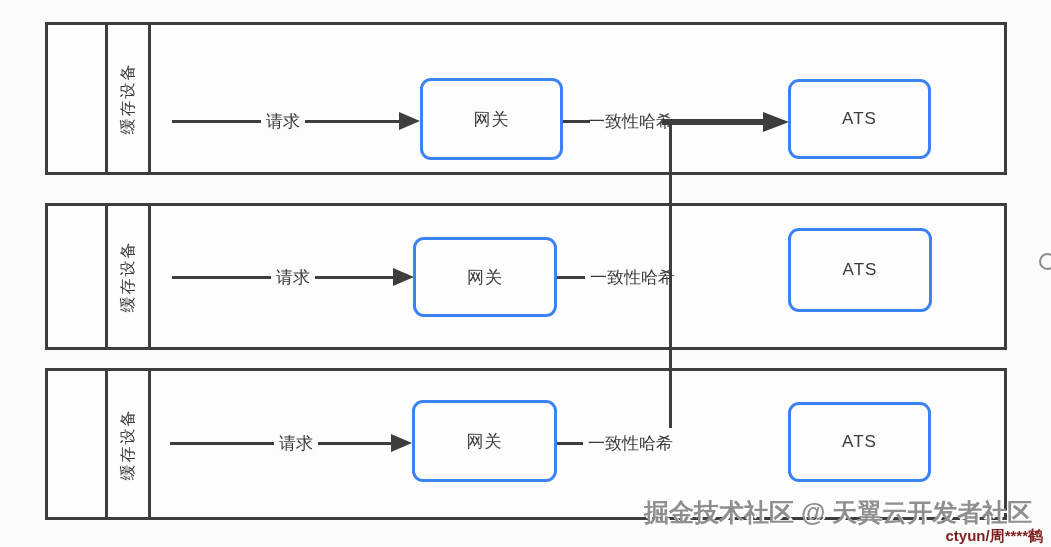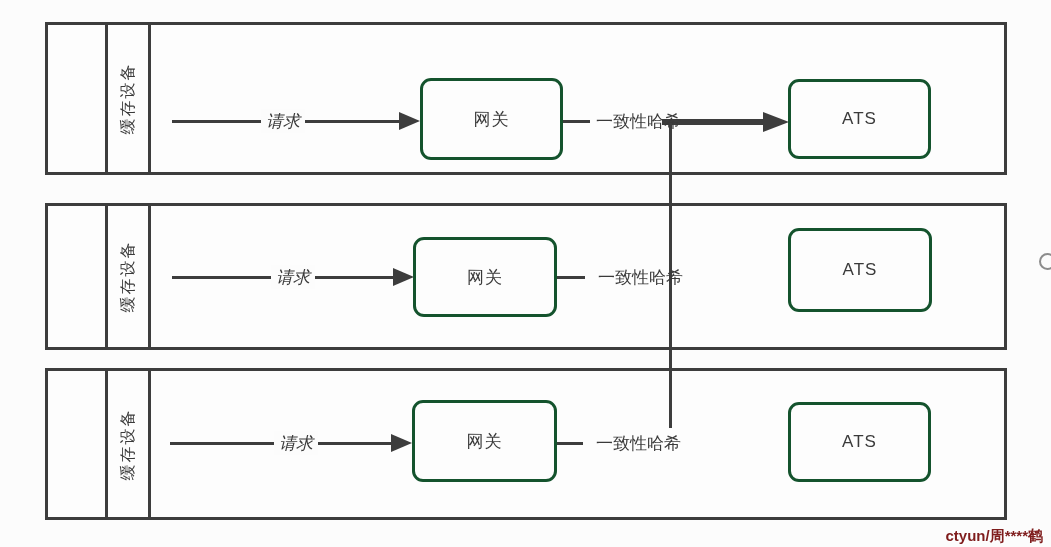--- a/index.html
+++ b/index.html
@@ -34,21 +34,21 @@
   .vtext{
     transform:rotate(-90deg);
     white-space:nowrap;
     font-size:16px;
     letter-spacing:2px;
     color:#3a3a3a;
   }
   
   .node{
     position:absolute;
-    border:3px solid #14532d;
+    border:3px solid #3b82f6;
     border-radius:11px;
     background:#fdfdfd;
     box-sizing:border-box;
     display:flex;align-items:center;justify-content:center;
     font-size:17px;
     color:#3a3a3a;
     z-index:2;
   }
   .node .nlabel{letter-spacing:1px;}
   
@@ -69,23 +69,22 @@
   
   .lbl{
     position:absolute;
     font-size:17px;color:#3a3a3a;
     white-space:nowrap;z-index:3;
   }
   .lbl.req{
     transform:translate(-50%,-50%);
     background:#fcfcfc;
     padding:0 5px;
-    font-style:italic;
   }
-  .lbl.hash{transform:translateY(-50%);margin-left:8px;}
+  .lbl.hash{transform:translateY(-50%);}
   
   .partial-circle{
     position:absolute;
     width:17px;height:17px;
     border:2px solid #8c8c8c;
     border-radius:50%;
     background:transparent;
     box-sizing:border-box;
     z-index:4;
   }
@@ -176,15 +175,16 @@
 
   <div class="hline" style="left:557px;top:442px;width:26px"></div>
   <span class="lbl hash" style="left:588px;top:443px">一致性哈希</span>
 
   <div class="node" style="left:788px;top:402px;width:143px;height:80px">
     <span class="nlabel">ATS</span>
   </div>
 
   <div class="partial-circle" style="left:1039px;top:253px"></div>
 
+  <div class="wm-big">掘金技术社区 @ 天翼云开发者社区</div>
   <div class="wm-small">ctyun/周****鹤</div>
 
 </div>
 
 </body></html>

